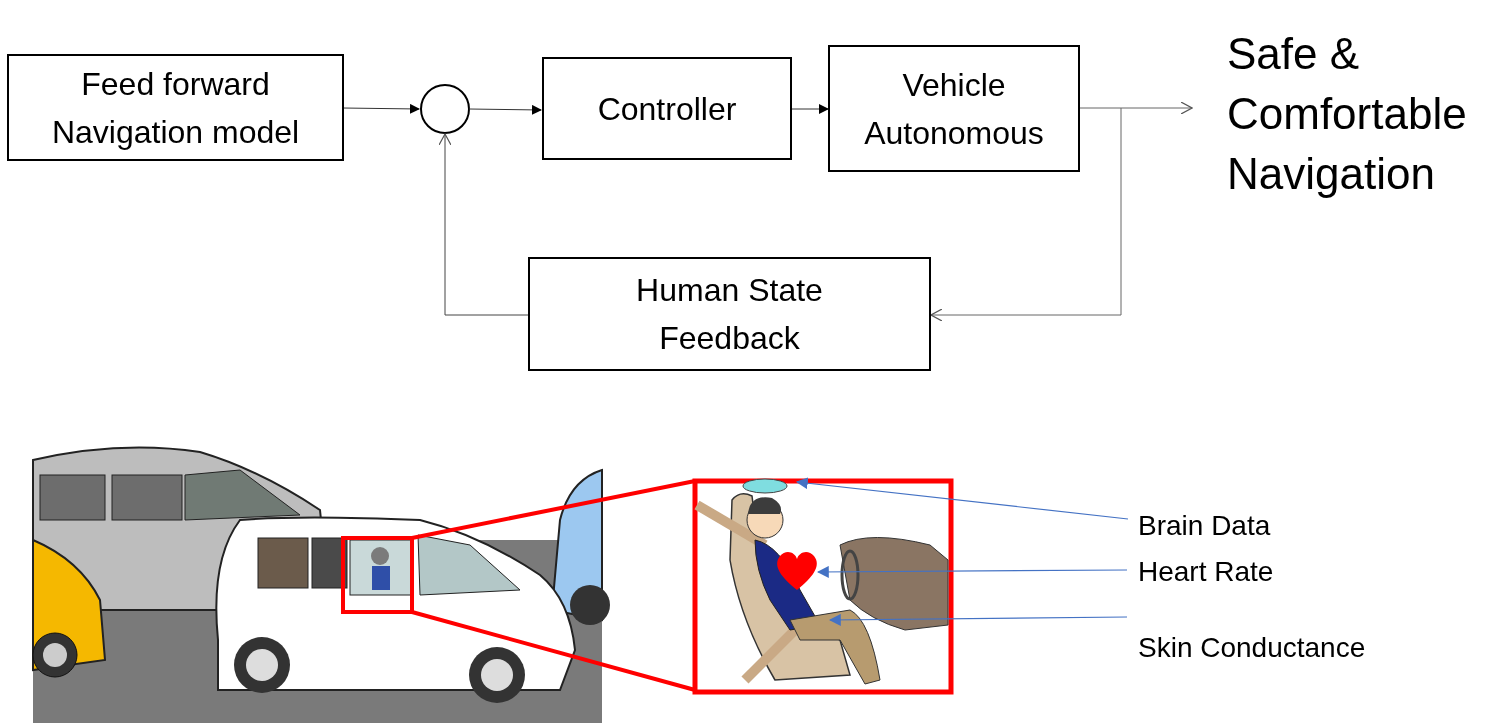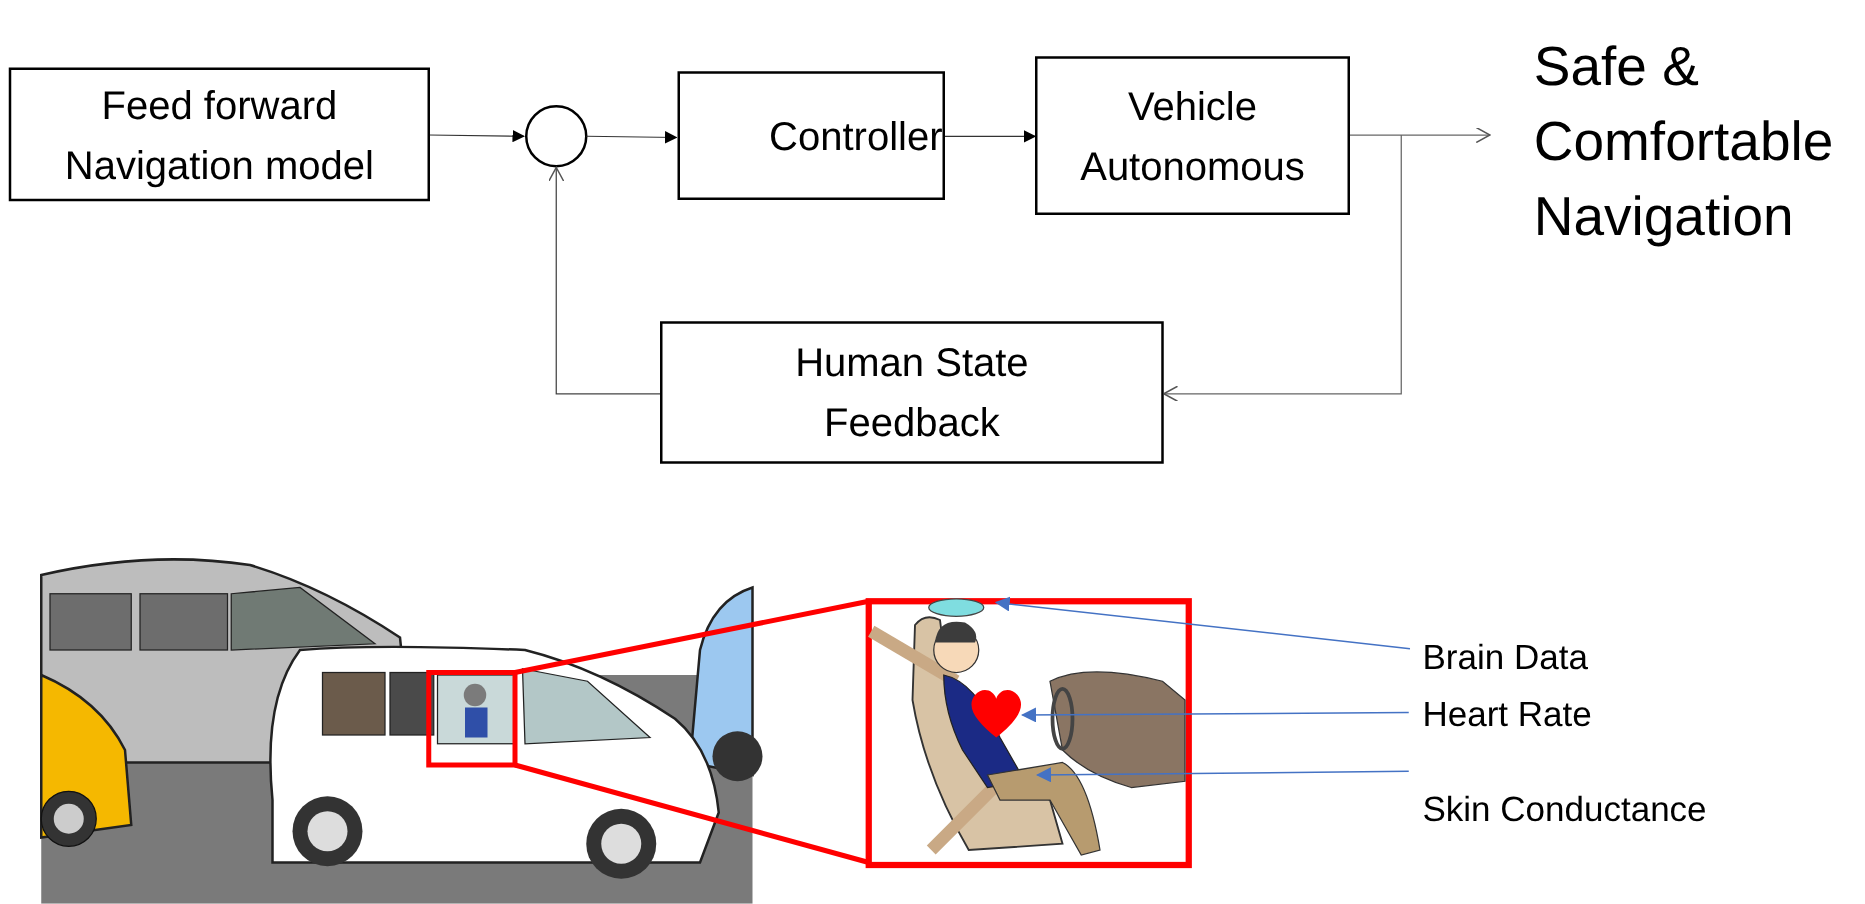--- a/index.html
+++ b/index.html
@@ -105,21 +105,21 @@
   <line x1="1127" y1="617" x2="830" y2="620" stroke="#4472c4" stroke-width="1.2" marker-end="url(#blueArrow)"></line>
 </svg>
 
 <div class="box" style="left:7px; top:54px; width:337px; height:107px;">
   <div>
     <span>Feed forward</span>
     <span>Navigation model</span>
   </div>
 </div>
 
-<div class="box" style="left:542px; top:57px; width:214px; height:103px;justify-content:flex-end;">
+<div class="box" style="left:542px; top:57px; width:250px; height:103px;">
   <span>Controller</span>
 </div>
 
 <div class="box" style="left:828px; top:45px; width:252px; height:127px;">
   <div>
     <span>Vehicle</span>
     <span>Autonomous</span>
   </div>
 </div>
 

